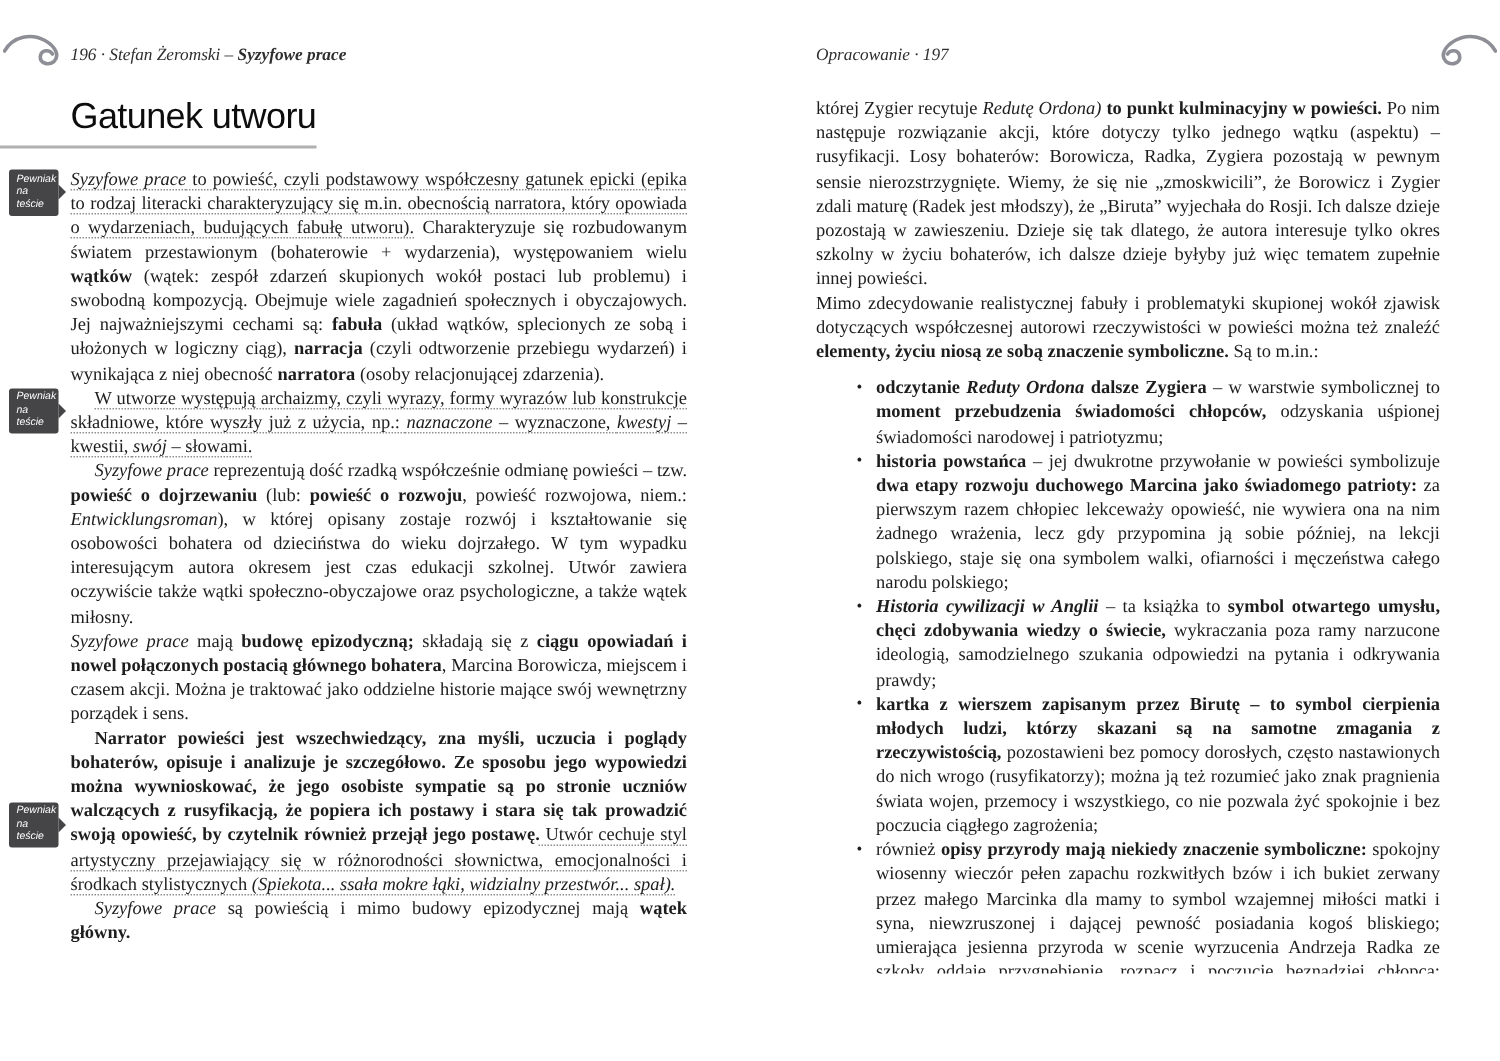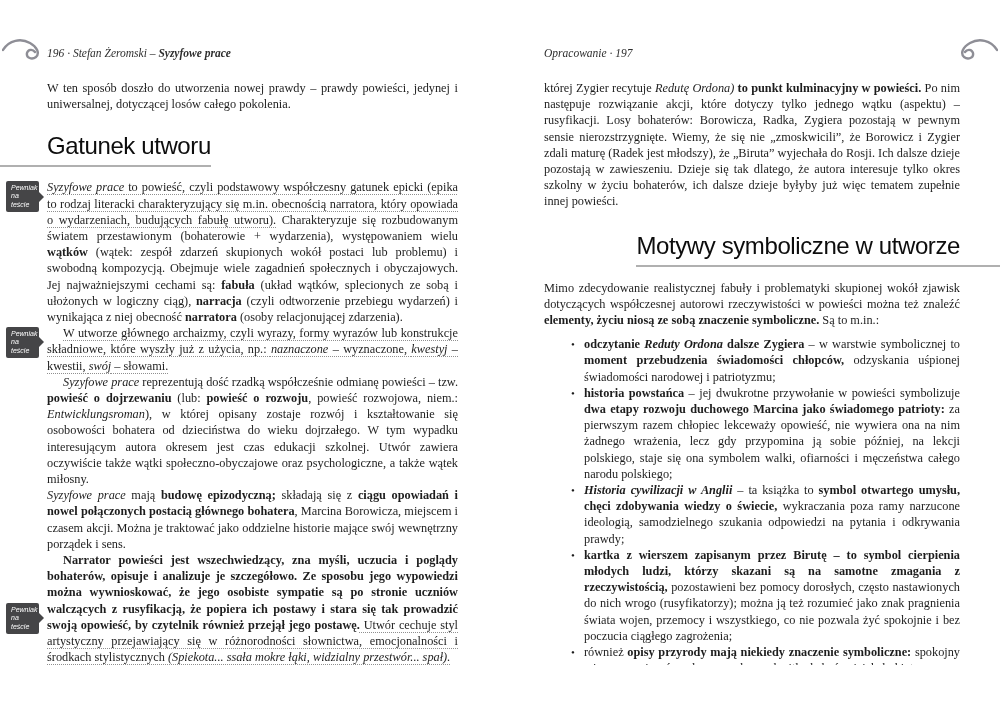--- a/index.html
+++ b/index.html
@@ -1,21 +1,21 @@
 <!DOCTYPE html>
 <html lang="pl"><head>
 <meta charset="utf-8">
 <style>
   html,body{margin:0;padding:0;}
   body{
     width:1000px;height:707px;background:#ffffff;position:relative;
     font-family:"Liberation Serif", serif;color:#1d1d1d;overflow:hidden;
   }
   .spread{position:absolute;inset:0;}
-  .page{position:absolute;top:16px;height:649px;width:500px;box-sizing:border-box;overflow:hidden;}
+  .page{position:absolute;top:0;height:649px;width:500px;box-sizing:border-box;overflow:hidden;}
   .page-left{left:0;padding:26px 42px 18px 47px;}
   .page-right{left:500px;padding:26px 40px 18px 44px;}
 
   .flourish{position:absolute;top:20px;}
   .flourish-l{left:2px;}
   .flourish-r{right:2px;transform:scaleX(-1);}
 
   .pg-header{font-size:11.5px;line-height:14px;color:#2e2e2e;margin:4px 0 20px 0;}
   .page-right .pg-header{text-align:left;}
 
@@ -68,39 +68,38 @@
 
 <div class="spread">
 
   <div class="page page-left">
     <svg class="flourish flourish-l" width="42" height="28" viewBox="0 0 42 28">
       <path d="M1 14 C7 4 19 2 28 7 C35 11 38 17 34 21 C30 24 24 22 25 17 C26 13 31 13 33 16" fill="none" stroke="#8e8e96" stroke-width="2.4" stroke-linecap="round"></path>
     </svg>
 
     <div class="pg-header"><span class="i">196 · Stefan Żeromski – </span><span class="b i">Syzyfowe prace</span></div>
 
-    <p class="body"><span>W ten sposób doszło do utworzenia nowej prawdy – prawdy powieści, jedynej i uniwersalnej, dotyczącej losów całego pokolenia.</span></p>
 
     <div class="sec sec-left">
       <span class="sec-title">Gatunek utworu</span>
     </div>
 
     <p class="body rel">
       <span class="badge">
         <span>Pewniak</span>
         <span>na teście</span>
       </span>
       <span><span class="i u">Syzyfowe prace</span><span class="u"> to powieść, czyli podstawowy współczesny gatunek epicki (epika to rodzaj literacki charakteryzujący się m.in. obecnością narratora, który opowiada o wydarzeniach, budujących fabułę utworu).</span><span> Charakteryzuje się rozbudowanym światem przestawionym (bohaterowie + wydarzenia), występowaniem wielu </span><span class="b">wątków</span><span> (wątek: zespół zdarzeń skupionych wokół postaci lub problemu) i swobodną kompozycją. Obejmuje wiele zagadnień społecznych i obyczajowych. Jej najważniejszymi cechami są: </span><span class="b">fabuła</span><span> (układ wątków, splecionych ze sobą i ułożonych w logiczny ciąg), </span><span class="b">narracja</span><span> (czyli odtworzenie przebiegu wydarzeń) i wynikająca z niej obecność </span><span class="b">narratora</span><span> (osoby relacjonującej zdarzenia).</span></span>
     </p>
     <p class="body ind rel">
       <span class="badge">
         <span>Pewniak</span>
         <span>na teście</span>
       </span>
-      <span><span class="u">W utworze głównego archaizmy, czyli wyrazy, formy wyrazów lub konstrukcje składniowe, które wyszły już z użycia, np.: </span><span class="i u">naznaczone</span><span class="u"> – wyznaczone, </span><span class="i u">kwestyj</span><span class="u"> – kwestii, </span><span class="i u">swój</span><span class="u"> – słowami.</span></span>
+      <span><span class="u">W utworze występują archaizmy, czyli wyrazy, formy wyrazów lub konstrukcje składniowe, które wyszły już z użycia, np.: </span><span class="i u">naznaczone</span><span class="u"> – wyznaczone, </span><span class="i u">kwestyj</span><span class="u"> – kwestii, </span><span class="i u">swój</span><span class="u"> – słowami.</span></span>
     </p>
     <p class="body ind"><span class="i">Syzyfowe prace</span><span> reprezentują dość rzadką współcześnie odmianę powieści – tzw. </span><span class="b">powieść o dojrzewaniu</span><span> (lub: </span><span class="b">powieść o rozwoju</span><span>, powieść rozwojowa, niem.: </span><span class="i">Entwicklungsroman</span><span>), w której opisany zostaje rozwój i kształtowanie się osobowości bohatera od dzieciństwa do wieku dojrzałego. W tym wypadku interesującym autora okresem jest czas edukacji szkolnej. Utwór zawiera oczywiście także wątki społeczno-obyczajowe oraz psychologiczne, a także wątek miłosny.</span></p>
 
 
     <p class="body"><span class="i">Syzyfowe prace</span><span> mają </span><span class="b">budowę epizodyczną;</span><span> składają się z </span><span class="b">ciągu opowiadań i nowel połączonych postacią głównego bohatera</span><span>, Marcina Borowicza, miejscem i czasem akcji. Można je traktować jako oddzielne historie mające swój wewnętrzny porządek i sens.</span></p>
     <p class="body ind rel">
       <span class="badge badge-pos3">
         <span>Pewniak</span>
         <span>na teście</span>
       </span>
@@ -111,23 +110,20 @@
 
   <div class="page page-right">
     <svg class="flourish flourish-r" width="42" height="28" viewBox="0 0 42 28">
       <path d="M1 14 C7 4 19 2 28 7 C35 11 38 17 34 21 C30 24 24 22 25 17 C26 13 31 13 33 16" fill="none" stroke="#8e8e96" stroke-width="2.4" stroke-linecap="round"></path>
     </svg>
 
     <div class="pg-header"><span class="i">Opracowanie</span><span class="i"> · 197</span></div>
 
     <p class="body"><span>której Zygier recytuje </span><span class="i">Redutę Ordona)</span><span> </span><span class="b">to punkt kulminacyjny w powieści.</span><span> Po nim następuje rozwiązanie akcji, które dotyczy tylko jednego wątku (aspektu) – rusyfikacji. Losy bohaterów: Borowicza, Radka, Zygiera pozostają w pewnym sensie nierozstrzygnięte. Wiemy, że się nie „zmoskwicili”, że Borowicz i Zygier zdali maturę (Radek jest młodszy), że „Biruta” wyjechała do Rosji. Ich dalsze dzieje pozostają w zawieszeniu. Dzieje się tak dlatego, że autora interesuje tylko okres szkolny w życiu bohaterów, ich dalsze dzieje byłyby już więc tematem zupełnie innej powieści.</span></p>
 
-    <div class="sec sec-right">
-      <span class="sec-title">Motywy symboliczne w utworze</span>
-    </div>
 
     <p class="body"><span>Mimo zdecydowanie realistycznej fabuły i problematyki skupionej wokół zjawisk dotyczących współczesnej autorowi rzeczywistości w powieści można też znaleźć </span><span class="b">elementy, życiu niosą ze sobą znaczenie symboliczne.</span><span> Są to m.in.:</span></p>
 
     <ul class="bullets">
       <li>
         <span class="dot">•</span>
         <span><span class="b">odczytanie </span><span class="b i">Reduty Ordona</span><span class="b"> dalsze Zygiera</span><span> – w warstwie symbolicznej to </span><span class="b">moment przebudzenia świadomości chłopców,</span><span> odzyskania uśpionej świadomości narodowej i patriotyzmu;</span></span>
       </li>
       <li>
         <span class="dot">•</span>

